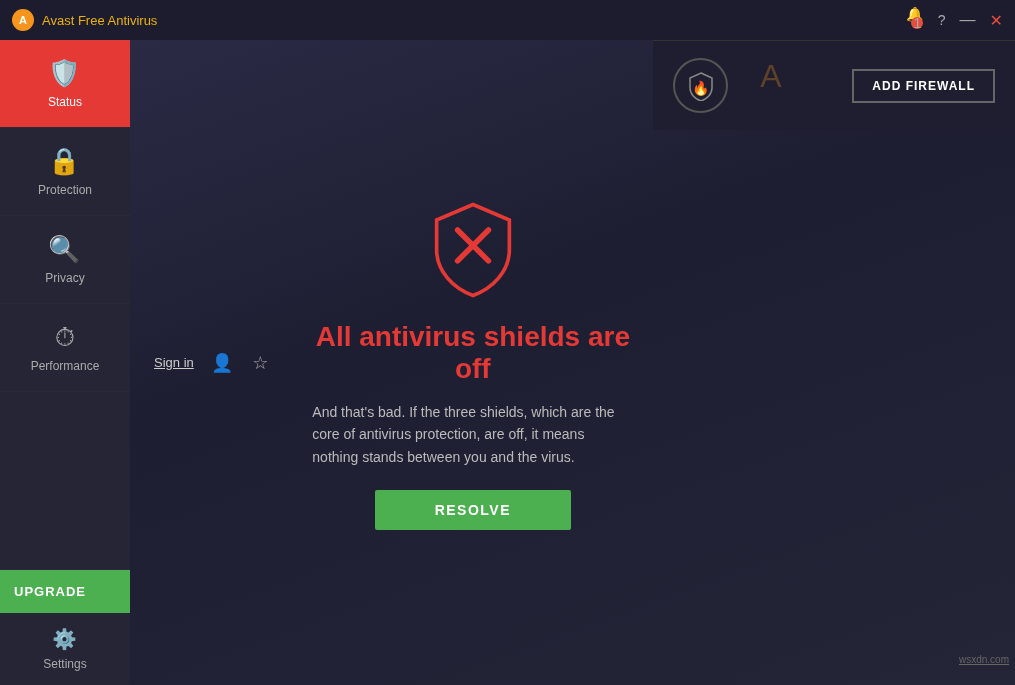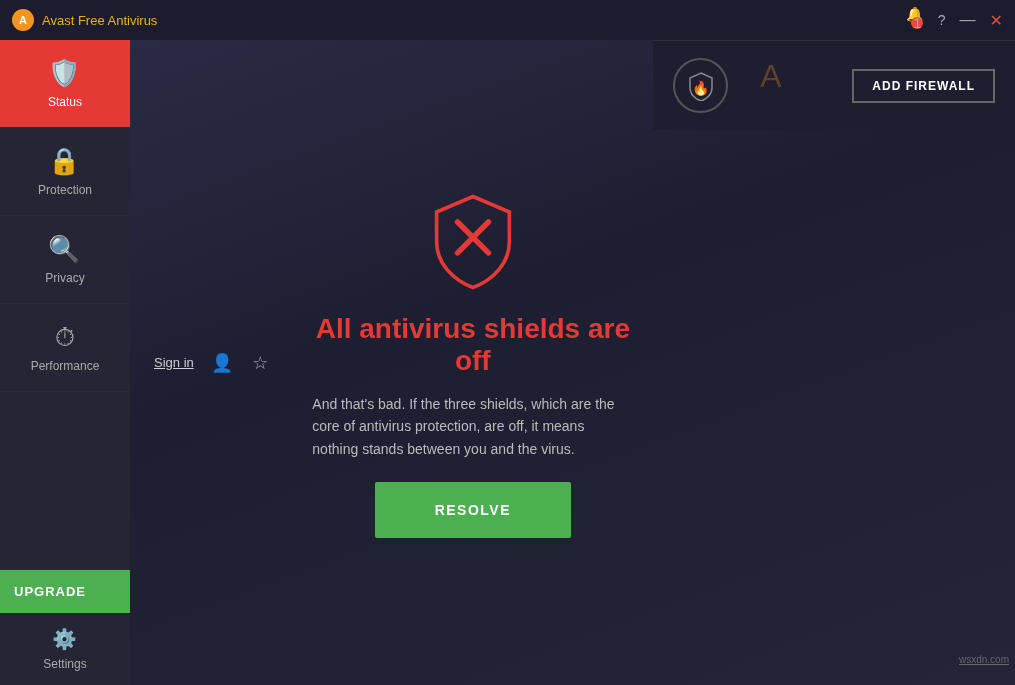--- a/index.html
+++ b/index.html
@@ -148,21 +148,21 @@
       text-align: left;
       max-width: 500px;
       line-height: 1.6;
     }
     .resolve-btn {
       background: #4caf50;
       color: white;
       font-size: 14px;
       font-weight: bold;
       letter-spacing: 1.5px;
-      padding: 20px 60px;
+      padding: 12px 60px;
       border: none;
       cursor: pointer;
       border-radius: 2px;
       margin-top: 6px;
     }
     .ignore-btn {
       background: transparent;
       color: #ccc;
       font-size: 13px;
       font-weight: bold;

